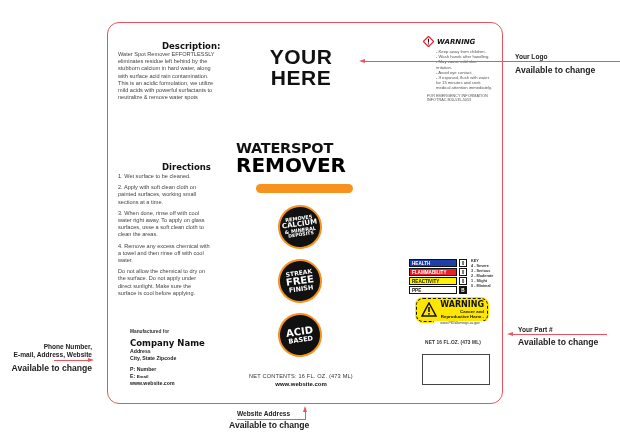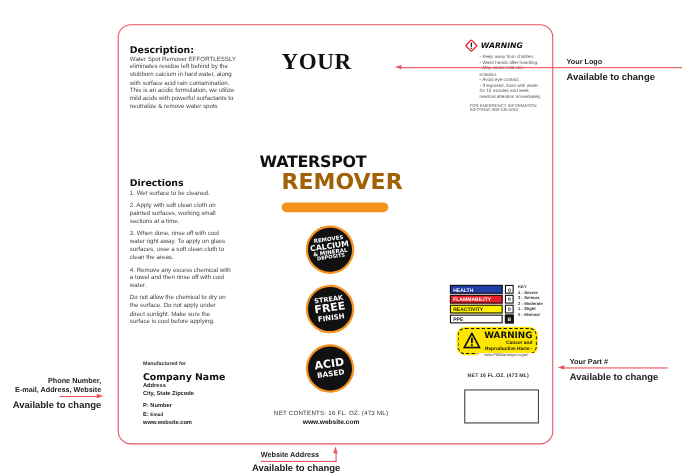--- a/index.html
+++ b/index.html
@@ -7,38 +7,38 @@
   body { position: relative; font-family: "Liberation Sans", sans-serif; color: #222; }
 
   .label {
     position: absolute; left: 107px; top: 22px; width: 396px; height: 382px;
     border: 1.5px solid #e8545f; border-radius: 12px; background: #fff;
   }
   .abs { position: absolute; }
 
   
   .h-desc, .h-dir {
-    font-family: "DejaVu Sans", sans-serif; font-weight: bold; font-size: 8.5px; color: #111;
+    font-family: "DejaVu Sans", sans-serif; font-weight: bold; font-size: 8.5px; color: #111; margin-left: 44px;
   }
   .desc-body, .dir-body {
     font-size: 5.6px; line-height: 7.2px; color: #444;
   }
   .dir-body p { margin-bottom: 4px; }
 
   .mfr-small { font-size: 4.8px; color: #333; font-weight: bold; }
   .mfr-company { font-size: 8.5px; font-weight: bold; color: #111; font-family: "DejaVu Sans", sans-serif; }
   .mfr-line { font-size: 5.2px; font-weight: bold; color: #222; line-height: 7px; }
 
   
   .logo {
-    font-family: Liberation Serif, serif; font-weight: bold; color: #111;
-    text-align: left; line-height: 21px; font-size: 21px; letter-spacing: 0.5px;
+    font-family: Liberation Sans, sans-serif; font-weight: bold; color: #111;
+    text-align: center; line-height: 21px; font-size: 21px; letter-spacing: 0.5px;
   }
   .title1 { font-family: "DejaVu Sans", sans-serif; font-weight: bold; font-size: 14.5px; color: #111; letter-spacing: -0.3px; text-align: left; line-height: 15px; }
-  .title2 { font-family: "DejaVu Sans", sans-serif; font-weight: bold; font-size: 20px; color: #a16207; letter-spacing: 0px; text-align: right; line-height: 20px; }
+  .title2 { font-family: "DejaVu Sans", sans-serif; font-weight: bold; font-size: 20px; color: #000000; letter-spacing: 0px; text-align: left; line-height: 20px; }
   .orange-bar { background: #f6921e; border-radius: 5px; }
 
   .badge {
     position: absolute; width: 44px; height: 44px; border-radius: 50%;
     background: #111; border: 2.5px solid #f6921e;
     display: flex; flex-direction: column; align-items: center; justify-content: center;
     color: #fff; font-family: "DejaVu Sans", sans-serif; font-weight: bold;
     transform: rotate(-8deg); text-align: center;
   }
   .badge span { display: block; line-height: 1; }
@@ -98,20 +98,21 @@
   <div class="mfr-company" style="margin-top:4px;">Company Name</div>
   <div class="mfr-line">Address</div>
   <div class="mfr-line">City, State Zipcode</div>
   <div class="mfr-line" style="margin-top:4px;">P: Number</div>
   <div class="mfr-line"><span>E:</span> <span style="font-size:4.4px;">Email</span></div>
   <div class="mfr-line">www.website.com</div>
 </div>
 
 <div class="abs logo" style="left:256px; top:46px; width:90px;">
   <div>YOUR</div>
+  <div>HERE</div>
 </div>
 
 <div class="abs title1" style="left:236px; top:141px; width:130px;">WATERSPOT</div>
 <div class="abs title2" style="left:236px; top:155px; width:130px;">REMOVER</div>
 <div class="abs orange-bar" style="left:256px; top:184px; width:97px; height:9px;"></div>
 
 <div class="badge" style="left:278px; top:205px;">
   <span style="font-size:5px;">REMOVES</span>
   <span style="font-size:7px;">CALCIUM</span>
   <span style="font-size:5px;">&amp; MINERAL</span>

